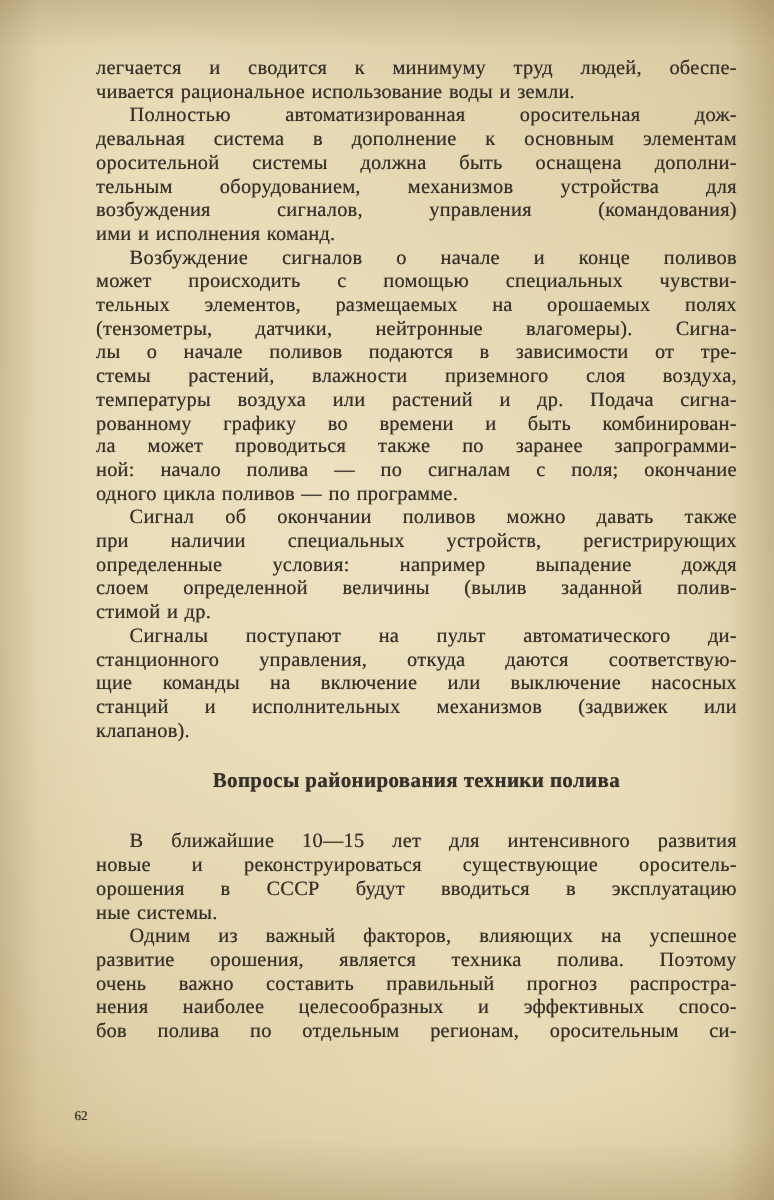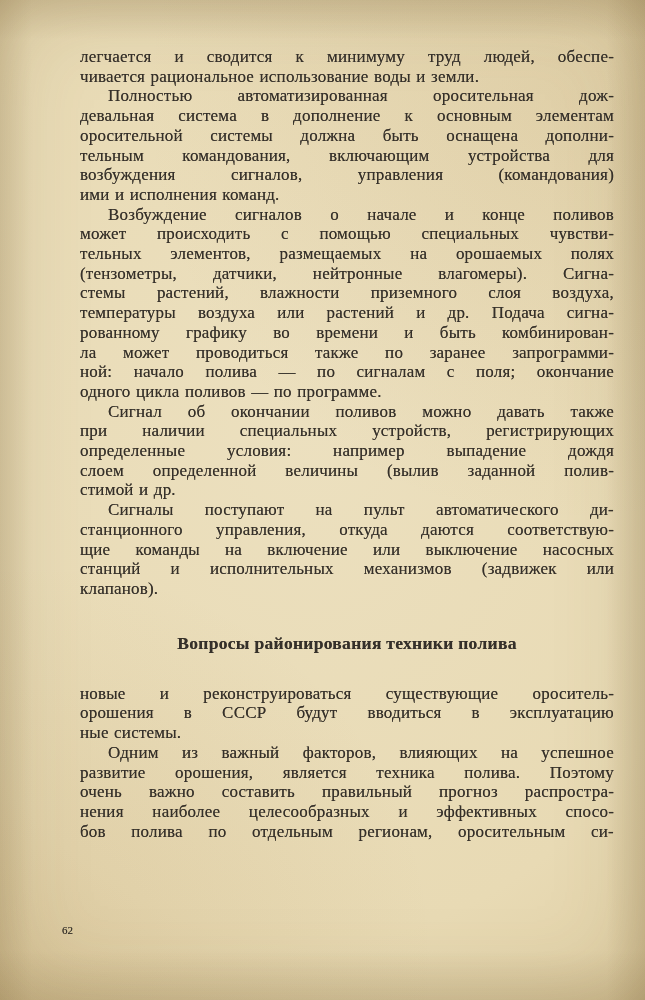--- a/index.html
+++ b/index.html
@@ -42,21 +42,21 @@
     text-align-last: left;
     -moz-text-align-last: left;
   }
   .line.indent { text-indent: 28px; }
   .heading {
     font-weight: bold;
     font-size: 17.5px;
     line-height: 20px;
     letter-spacing: 0.3px;
     text-align: center;
-    margin: 34px 0 31px 0;
+    margin: 22px 0 31px 0;
     text-shadow: 0 0 0.6px rgba(42,36,28,0.7);
   }
   .page-number {
     position: absolute;
     left: 62px; top: 924px;
     font-size: 11px;
     text-shadow: 0 0 0.6px rgba(42,36,28,0.65);
   }
 </style>
 </head>
@@ -65,29 +65,30 @@
 <div class="page">
   <div class="text-block">
       <div class="para">
         <div class="line">легчается и сводится к минимуму труд людей, обеспе-</div>
         <div class="line last">чивается рациональное использование воды и земли.</div>
       </div>
       <div class="para">
         <div class="line indent">Полностью автоматизированная оросительная дож-</div>
         <div class="line">девальная система в дополнение к основным элементам</div>
         <div class="line">оросительной системы должна быть оснащена дополни-</div>
-        <div class="line">тельным командования, включающим устройства для</div>
+        <div class="line">тельным оборудованием, механизмов устройства для</div>
         <div class="line">возбуждения сигналов, управления (командования)</div>
         <div class="line last">ими и исполнения команд.</div>
       </div>
       <div class="para">
         <div class="line indent">Возбуждение сигналов о начале и конце поливов</div>
         <div class="line">может происходить с помощью специальных чувстви-</div>
         <div class="line">тельных элементов, размещаемых на орошаемых полях</div>
         <div class="line">(тензометры, датчики, нейтронные влагомеры). Сигна-</div>
+        <div class="line">лы о начале поливов подаются в зависимости от тре-</div>
         <div class="line">стемы растений, влажности приземного слоя воздуха,</div>
         <div class="line">температуры воздуха или растений и др. Подача сигна-</div>
         <div class="line">рованному графику во времени и быть комбинирован-</div>
         <div class="line">ла может проводиться также по заранее запрограмми-</div>
         <div class="line">ной: начало полива — по сигналам с поля; окончание</div>
         <div class="line last">одного цикла поливов — по программе.</div>
       </div>
       <div class="para">
         <div class="line indent">Сигнал об окончании поливов можно давать также</div>
         <div class="line">при наличии специальных устройств, регистрирующих</div>
@@ -97,20 +98,21 @@
       </div>
       <div class="para">
         <div class="line indent">Сигналы поступают на пульт автоматического ди-</div>
         <div class="line">станционного управления, откуда даются соответствую-</div>
         <div class="line">щие команды на включение или выключение насосных</div>
         <div class="line">станций и исполнительных механизмов (задвижек или</div>
         <div class="line last">клапанов).</div>
       </div>
       <div class="heading">Вопросы районирования техники полива</div>
       <div class="para">
+        <div class="line indent">В ближайшие 10—15 лет для интенсивного развития</div>
         <div class="line">новые и реконструироваться существующие ороситель-</div>
         <div class="line">орошения в СССР будут вводиться в эксплуатацию</div>
         <div class="line last">ные системы.</div>
       </div>
       <div class="para">
         <div class="line indent">Одним из важный факторов, влияющих на успешное</div>
         <div class="line">развитие орошения, является техника полива. Поэтому</div>
         <div class="line">очень важно составить правильный прогноз распростра-</div>
         <div class="line">нения наиболее целесообразных и эффективных спосо-</div>
         <div class="line">бов полива по отдельным регионам, оросительным си-</div>

